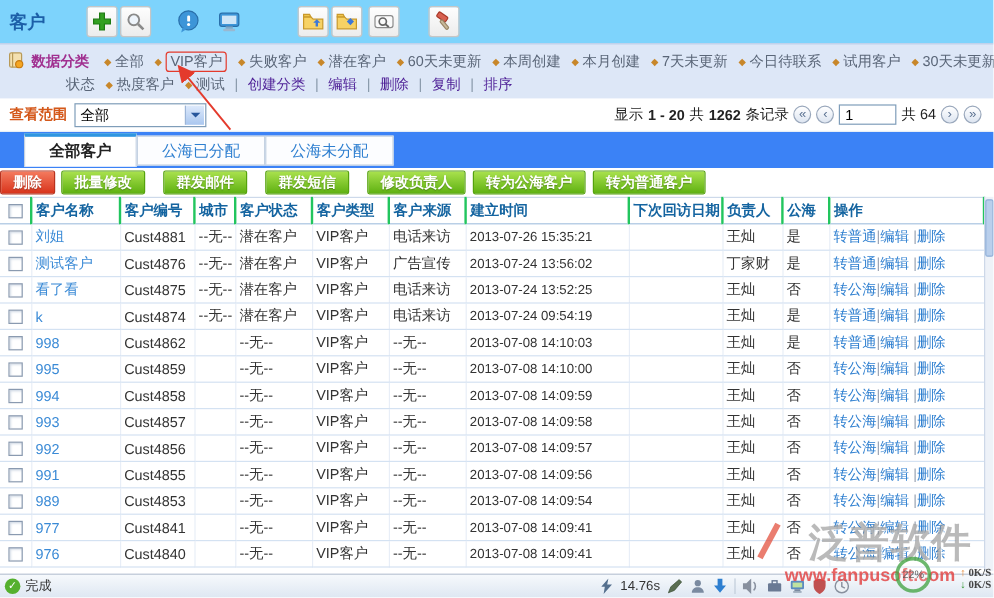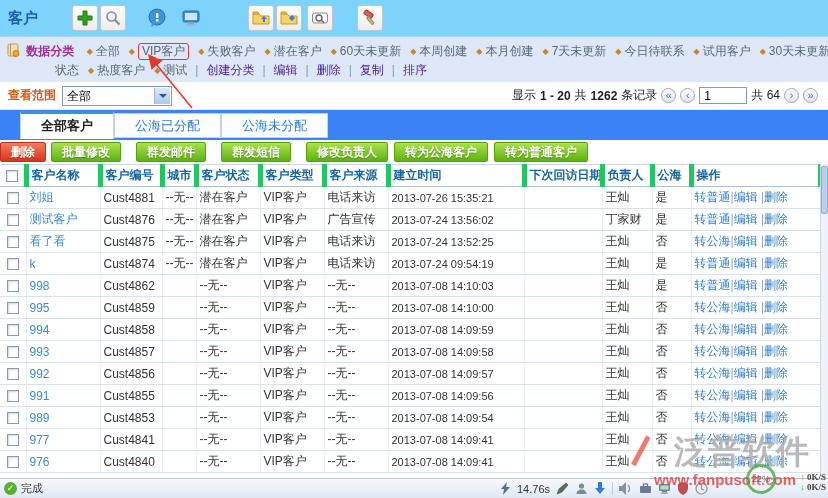--- a/index.html
+++ b/index.html
@@ -58,21 +58,21 @@
   .act-btn { height:20px; line-height:18px; padding:0 10px; margin-right:6px; color:#fff; font-weight:bold;
     font-size:12px; border-radius:2px; border:1px solid #55a20d; cursor:pointer;
     background:linear-gradient(#a9e14d,#5fb112); text-shadow:0 1px 1px rgba(0,0,0,.3); }
   .act-btn.red { border-color:#b8321e; background:linear-gradient(#f47a5e,#d8341c); margin-right:5px; }
   .act-btn:nth-child(3),.act-btn:nth-child(4),.act-btn:nth-child(5){ margin-left:9px; }
 
   
   .tablewrap { position:relative; height:312px; }
   table { border-collapse:collapse; table-layout:fixed; width:820px; font-size:12px; border-top:1px solid #cdd9ea; }
   th { color:#1464a0; text-align:left; font-weight:bold; height:22px; padding:0 3px;
-    border-bottom:1px solid #a8c4e0; border-right:5px solid #22c55e; overflow:hidden; white-space:nowrap; }
+    border-bottom:1px solid #a8c4e0; border-right:2px solid #22c55e; overflow:hidden; white-space:nowrap; }
   td { height:22px; padding:0 3px; color:#333; border-bottom:1px solid #d4e2f2; border-right:1px solid #e8eef7;
     overflow:hidden; white-space:nowrap; }
   .c-cb { text-align:center; }
   .cb { width:12px; height:12px; border:1px solid #8a9ab0; background:#fff; display:inline-block;
     vertical-align:-2px; box-shadow:inset 1px 1px 2px #cfd8e4; cursor:pointer; }
   .name-link { color:#3a8ad6; text-decoration:none; cursor:pointer; }
   .c-date { font-size:11px; }
   .op-link { color:#2e7fd0; text-decoration:none; cursor:pointer; }
   .op-sep { color:#9aa4b4; }
 

